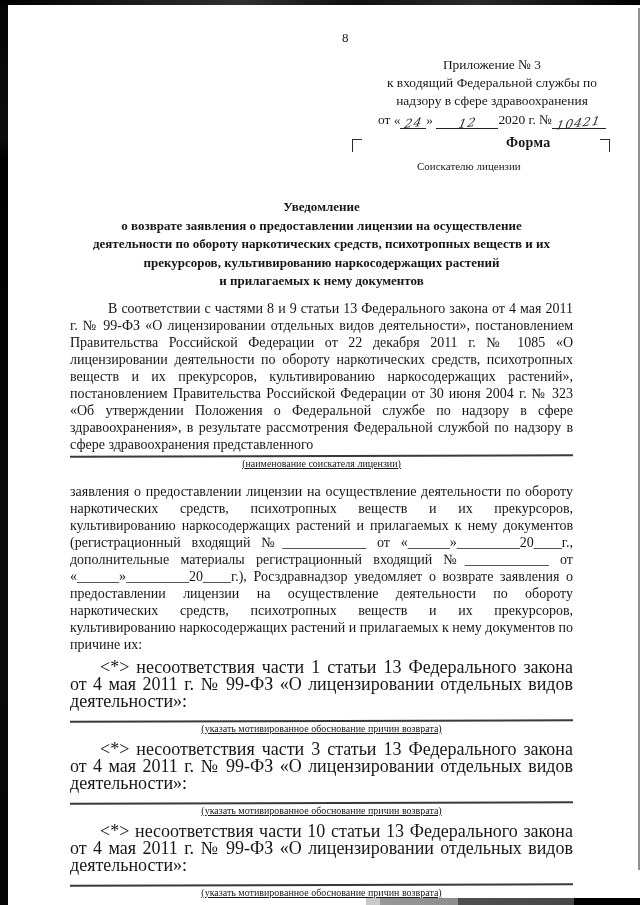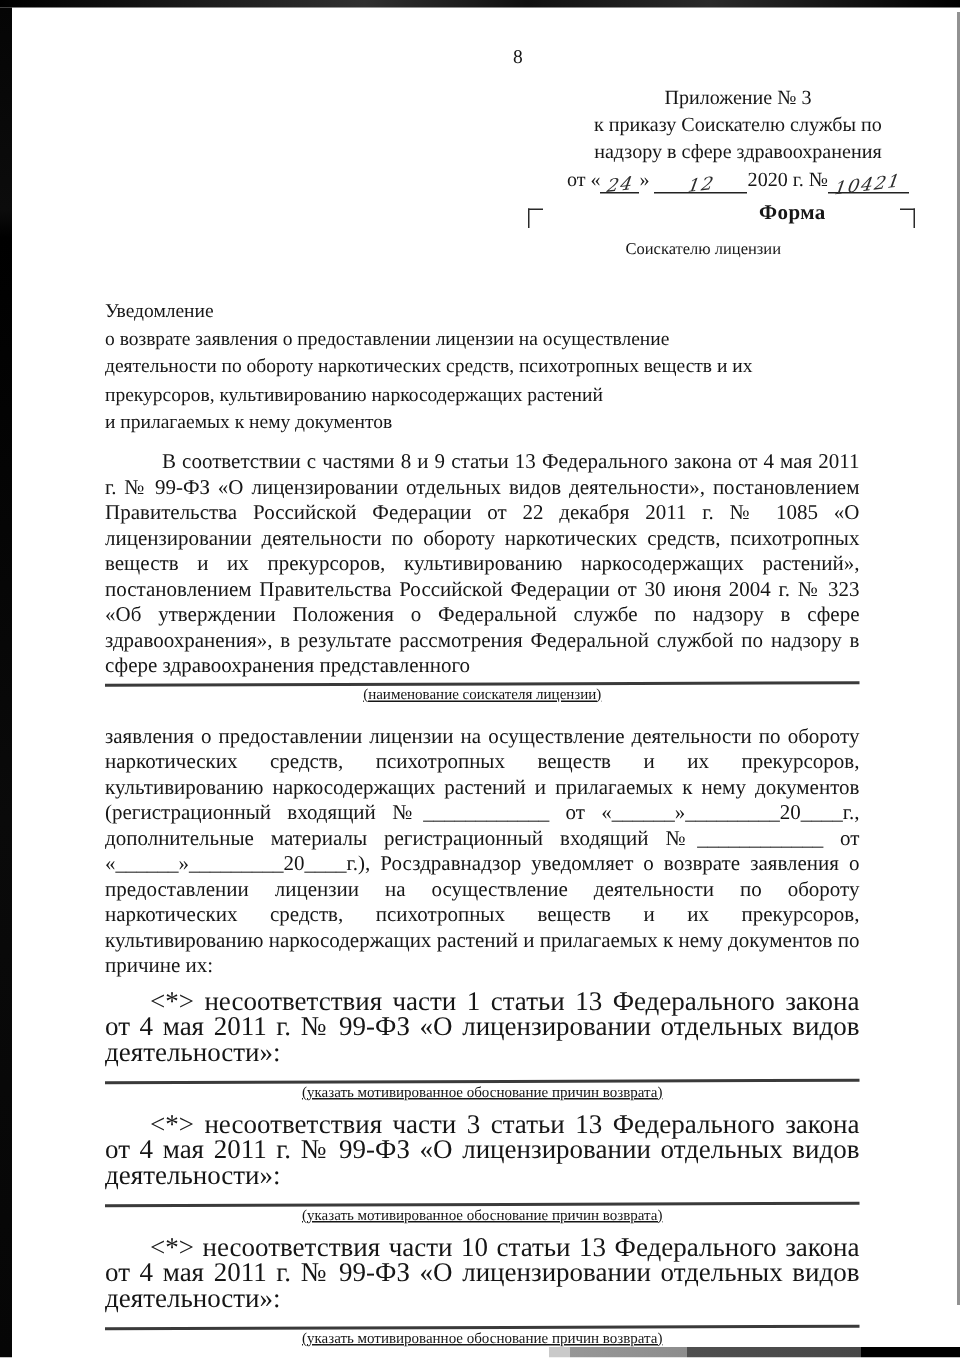--- a/index.html
+++ b/index.html
@@ -38,21 +38,21 @@
   .hw-blank.w-num{width:54px;}
   .hw{display:inline-block;font-style:italic;font-family:"DejaVu Serif",serif;
       font-size:12px;color:#2d2d2d;transform:skewX(-16deg) rotate(-7deg);letter-spacing:1px;}
   .corner-mark{position:absolute;width:9px;height:12px;}
   .corner-left{left:352px;top:139px;border-left:1.5px solid #2a2a2a;border-top:1.5px solid #2a2a2a;}
   .corner-right{left:600px;top:139px;border-right:1.5px solid #2a2a2a;border-top:1.5px solid #2a2a2a;}
   .form-label{position:absolute;left:506px;top:135px;font-weight:bold;font-size:14px;letter-spacing:.3px;}
   .addressee{position:absolute;left:417px;top:160px;font-size:11px;}
   
   .main{position:absolute;left:70px;top:198px;width:503px;}
-  .doc-title{text-align:left;font-weight:normal;font-size:13px;line-height:18.5px;}
+  .doc-title{text-align:center;font-weight:bold;font-size:13px;line-height:18.5px;}
   .para{text-align:justify;font-size:14px;line-height:17px;}
   .p1{margin-top:9px;text-indent:38px;}
   .p2{margin-top:13px;}
   .rule{border:0;border-top:2px solid #3a3a3a;margin:0;transform:rotate(-0.18deg);}
   .rule.first{margin-top:2px;}
   .rule.reason-rule{margin-top:10px;}
   .caption{text-align:center;font-size:10px;line-height:12px;margin-top:1px;text-decoration:underline;}
   .reason{text-align:justify;font-size:18px;line-height:17px;text-indent:30px;margin-top:6px;}
   .footnote{font-size:10.5px;margin-top:42px;margin-left:15px;text-decoration:underline;}
 </style>
@@ -61,21 +61,21 @@
 
 <div class="artifact-top"></div>
 <div class="artifact-left"></div>
 <div class="artifact-bottom"></div>
 <div class="artifact-right"></div>
 
 <div class="page-number">8</div>
 
 <div class="appendix">
   <div>Приложение № 3</div>
-  <div>к приказу Соискателю службы по</div>
+  <div>к входящий Федеральной службы по</div>
   <div>надзору в сфере здравоохранения</div>
   <div class="date-line"><span>от «</span><span class="hw-blank w-day"><span class="hw">24</span></span><span>»</span>&nbsp;<span class="hw-blank w-month"><span class="hw">12</span></span><span>2020 г. №</span><span class="hw-blank w-num"><span class="hw">10421</span></span>
   </div>
 </div>
 
 <div class="corner-mark corner-left"></div>
 <div class="form-label">Форма</div>
 <div class="corner-mark corner-right"></div>
 
 <div class="addressee">Соискателю лицензии</div>

